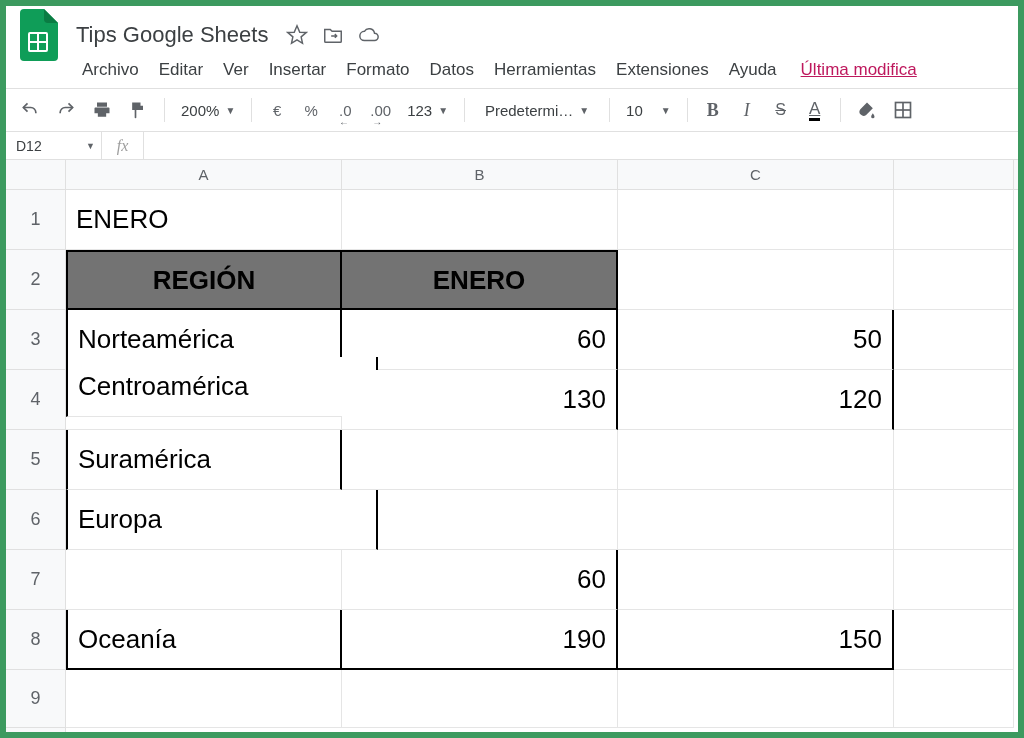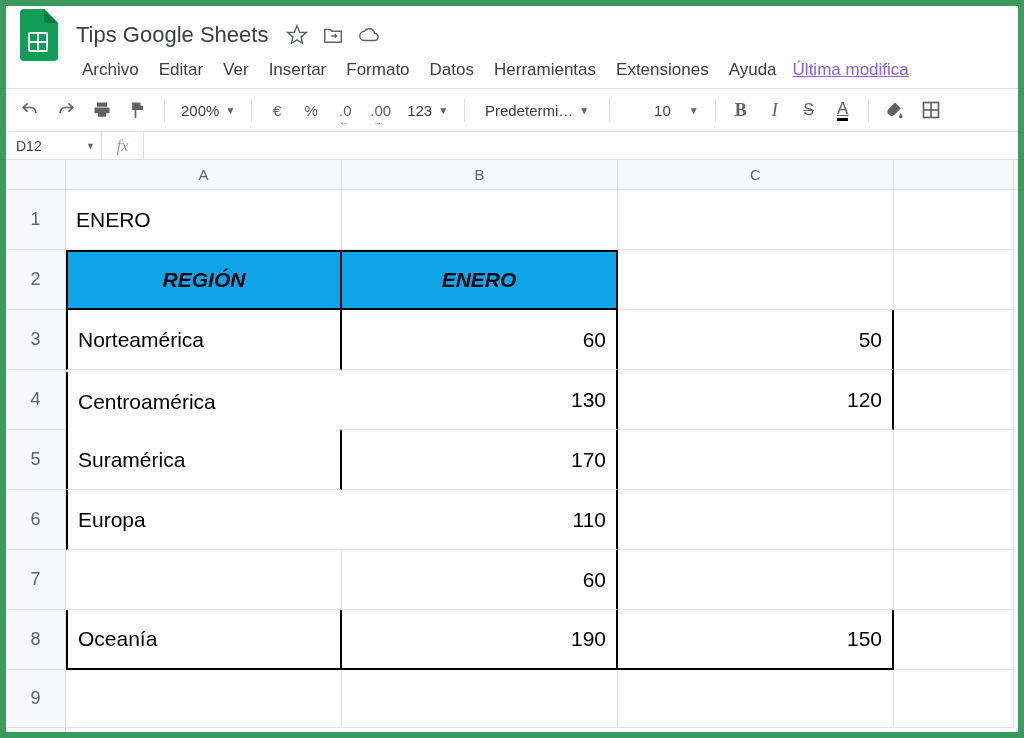--- a/index.html
+++ b/index.html
@@ -39,21 +39,21 @@
   .menubar {
     display:flex;
     align-items:center;
     padding: 0 12px 4px 68px;
     gap: 4px;
     font-size: 17px;
     color:#3c4043;
     height:32px;
   }
   .menubar .menu-item { padding: 4px 8px; border-radius:4px; cursor:pointer; }
-  .menubar .last-mod { color:#8b5cf6; text-decoration: underline; margin-left:4px; }
+  .menubar .last-mod { color:#be185d; text-decoration: underline; margin-left:12px; }
   
   .toolbar {
     display:flex;
     align-items:center;
     height: 44px;
     border-top:1px solid #e0e0e0;
     border-bottom:1px solid #e0e0e0;
     padding: 0 10px;
     gap: 8px;
     color:#5f6368;
@@ -134,32 +134,31 @@
     display:flex; align-items:center; justify-content:center;
   }
   .cells {
     position:absolute;
     top:30px; left:60px; right:0; bottom:0;
   }
   .cell {
     position:absolute;
     border-right:1px solid #e5e5e5;
     border-bottom:1px solid #e5e5e5;
-    font-size:21px;
+    font-size:26px;
     color:#000;
     display:flex; align-items:center;
     padding:0 10px;
     background:#fff;
   }
   .cell.num { justify-content:flex-end; }
   .cell.hdr {
-    background:#0ea5e9;
+    background:#737373;
     font-weight:bold;
     justify-content:center;
-    font-style:italic;
   }
   .cell.b-top { border-top:2px solid #000; }
   .cell.b-bottom { border-bottom:2px solid #000; }
   .cell.b-left { border-left:2px solid #000; }
   .cell.b-right { border-right:2px solid #000; }
   .cell.inner-v { border-right:2px solid #000; }
 </style>
 </head>
 <body>
 
@@ -247,21 +246,21 @@
   <span class="tb-btn dd">
       <span>123</span>
       <span class="caret">▼</span>
     </span>
   <div class="sep"></div>
   <span class="tb-btn dd" style="min-width:120px;">
       <span>Predetermi…</span>
       <span class="caret">▼</span>
     </span>
   <div class="sep"></div>
-  <span class="tb-btn dd" style="min-width:50px;margin-left:28px;">
+  <span class="tb-btn dd" style="min-width:50px;">
       <span>10</span>
       <span class="caret" style="margin-left:14px;">▼</span>
     </span>
   <div class="sep"></div>
   <span class="tb-btn tb-bold">B</span>
   <span class="tb-btn tb-italic">I</span>
   <span class="tb-btn tb-strike">S</span>
   <span class="tb-btn">
       <span class="tb-under">A</span>
     </span>
@@ -344,25 +343,23 @@
       <div class="cell" style="left: 0px; top: 480px; width: 276px; height: 58px;"></div>
       <div class="cell" style="left: 276px; top: 480px; width: 276px; height: 58px;"></div>
       <div class="cell" style="left: 552px; top: 480px; width: 276px; height: 58px;"></div>
       <div class="cell" style="left: 828px; top: 480px; width: 120px; height: 58px;"></div>
       <div class="cell" style="left: 0px; top: 0px; width: 276px; height: 60px;">ENERO</div>
       <div class="cell hdr b-top b-left inner-v b-bottom" style="left: 0px; top: 60px; width: 276px; height: 60px;">REGIÓN</div>
       <div class="cell hdr b-top inner-v b-bottom" style="left: 276px; top: 60px; width: 276px; height: 60px;">ENERO</div>
       <div class="cell b-left inner-v" style="left: 0px; top: 120px; width: 276px; height: 60px;">Norteamérica</div>
       <div class="cell num inner-v" style="left: 276px; top: 120px; width: 276px; height: 60px;">60</div>
       <div class="cell num b-right" style="left: 552px; top: 120px; width: 276px; height: 60px;">50</div>
-      <div class="cell b-left inner-v" style="left: 0px; top: 182px; width: 312px; height: 60px;">Centroamérica</div>
+      <div class="cell b-left inner-v" style="left: 0px; top: 167px; width: 312px; height: 60px;">Centroamérica</div>
       <div class="cell num inner-v" style="left: 276px; top: 180px; width: 276px; height: 60px;">130</div>
       <div class="cell num b-right" style="left: 552px; top: 180px; width: 276px; height: 60px;">120</div>
       <div class="cell b-left inner-v" style="left: 0px; top: 240px; width: 276px; height: 60px;">Suramérica</div>
-      <div class="cell num inner-v" style="left: 276px; top: 240px; width: 276px; height: 60px;">170</div>
       <div class="cell b-left inner-v" style="left: 0px; top: 300px; width: 312px; height: 60px;">Europa</div>
-      <div class="cell num inner-v" style="left: 276px; top: 300px; width: 276px; height: 60px;">110</div>
       <div class="cell num inner-v" style="left: 276px; top: 360px; width: 276px; height: 60px;">60</div>
       <div class="cell b-left inner-v b-bottom" style="left: 0px; top: 420px; width: 276px; height: 60px;">Oceanía</div>
       <div class="cell num inner-v b-bottom" style="left: 276px; top: 420px; width: 276px; height: 60px;">190</div>
       <div class="cell num b-right b-bottom" style="left: 552px; top: 420px; width: 276px; height: 60px;">150</div>
     </div>
 </div>
 
 </body></html>

